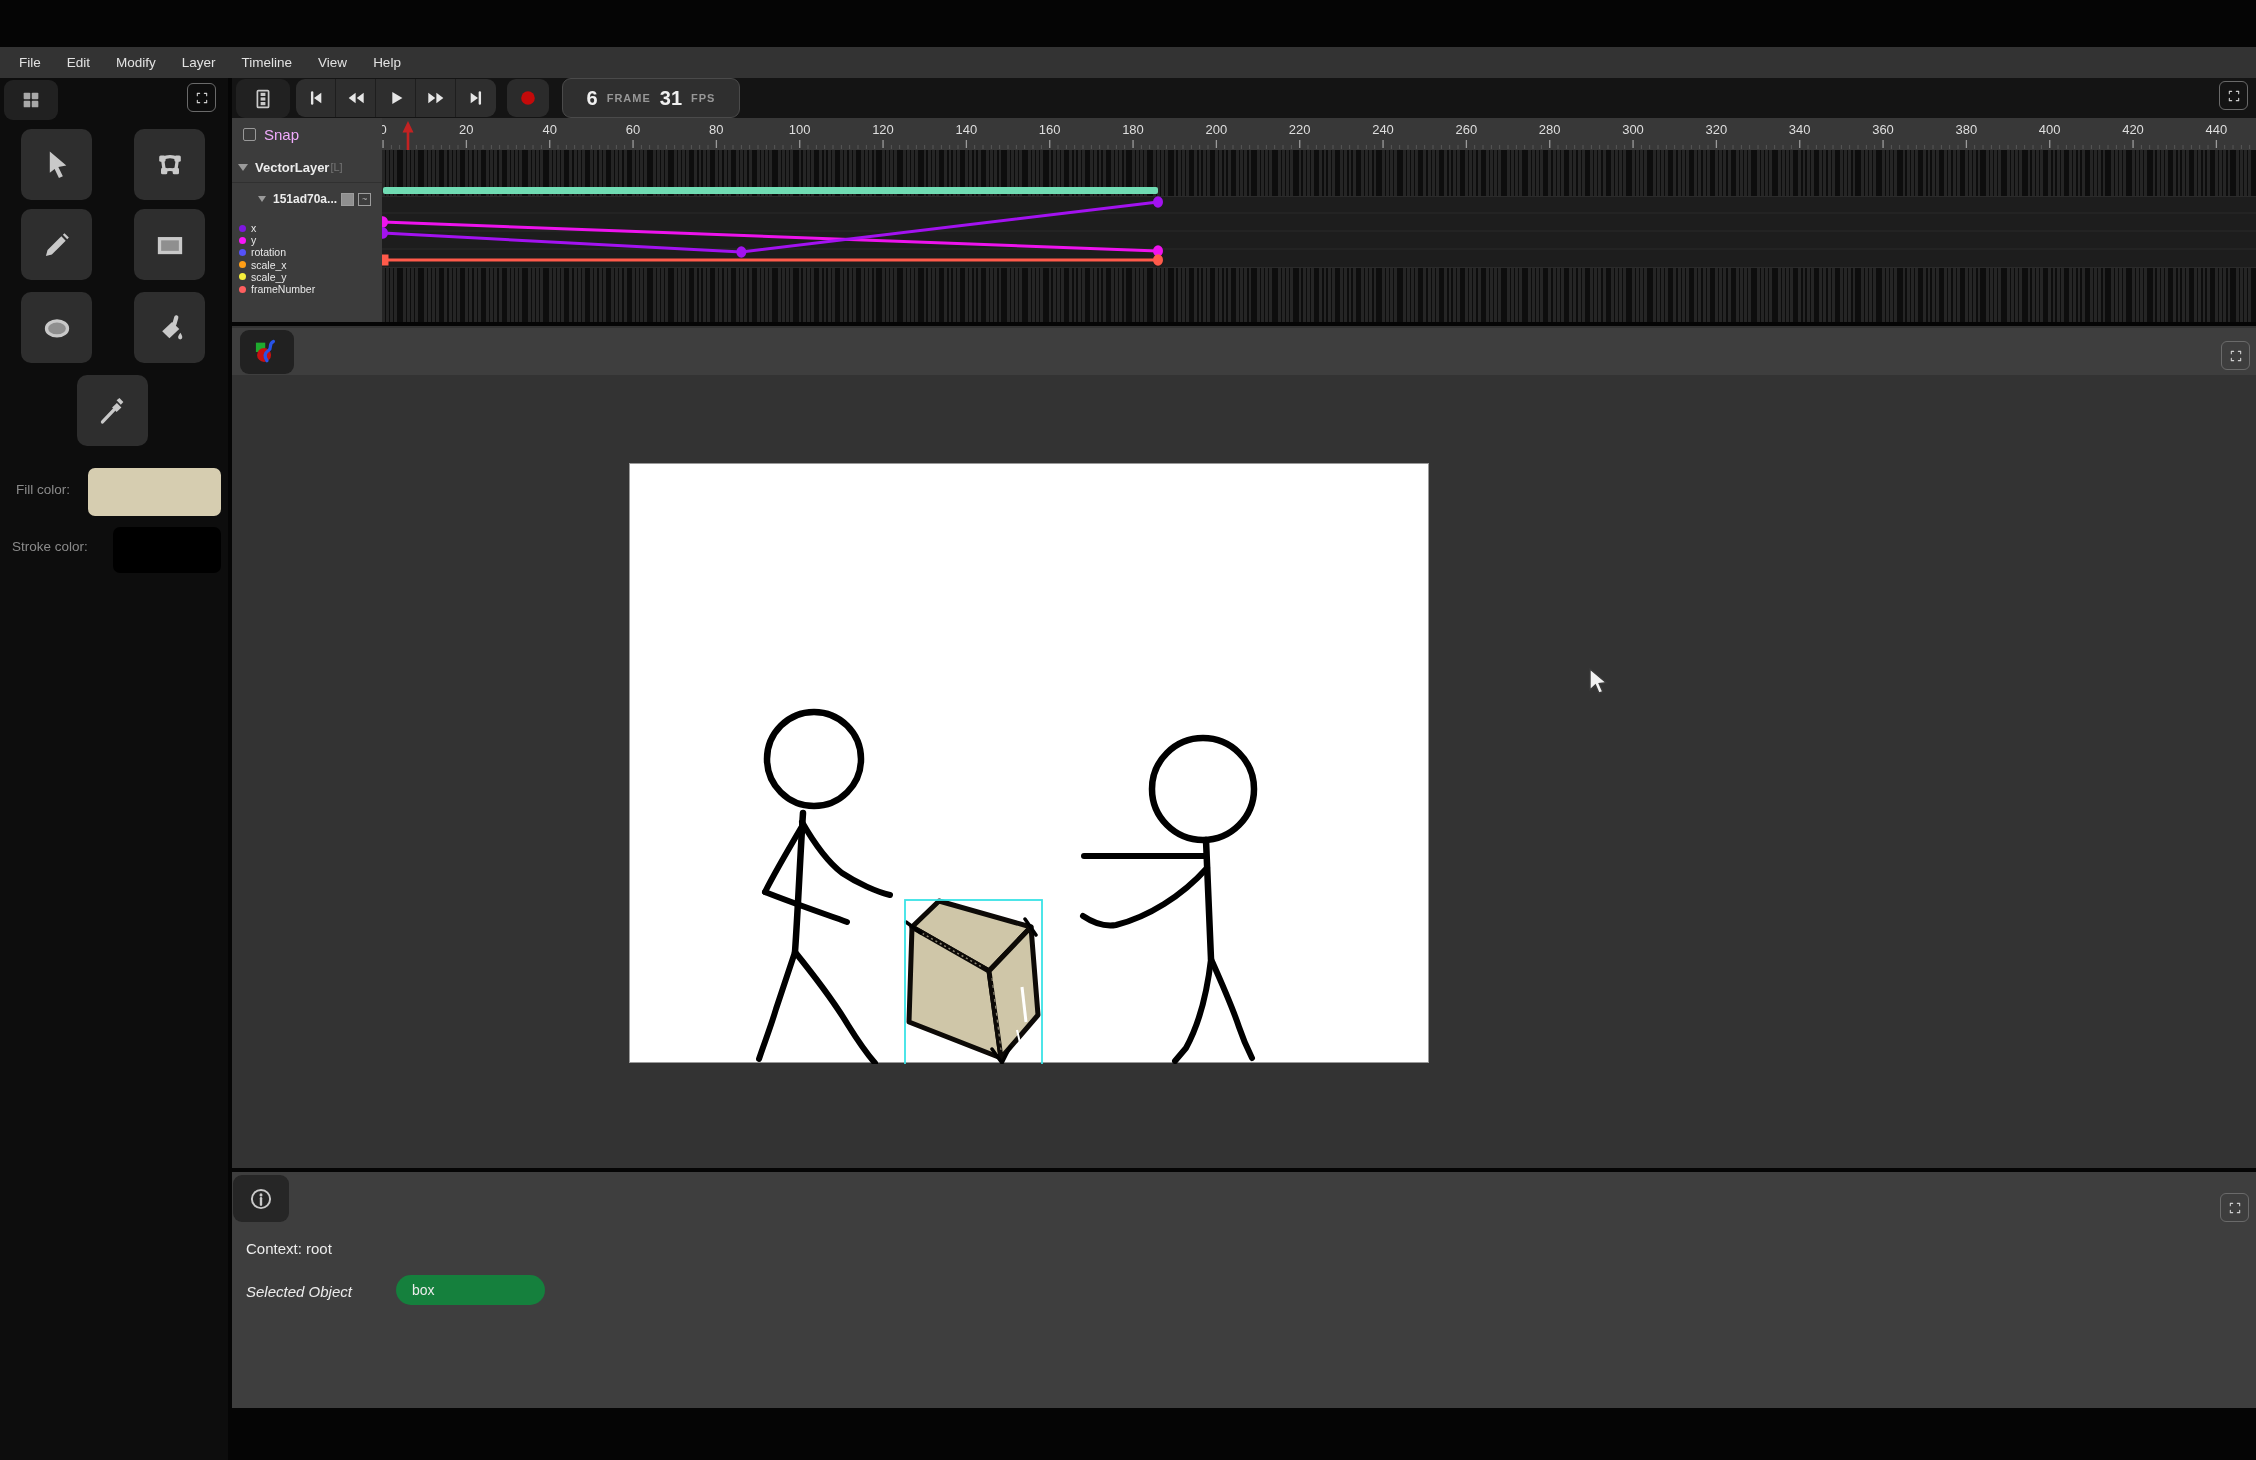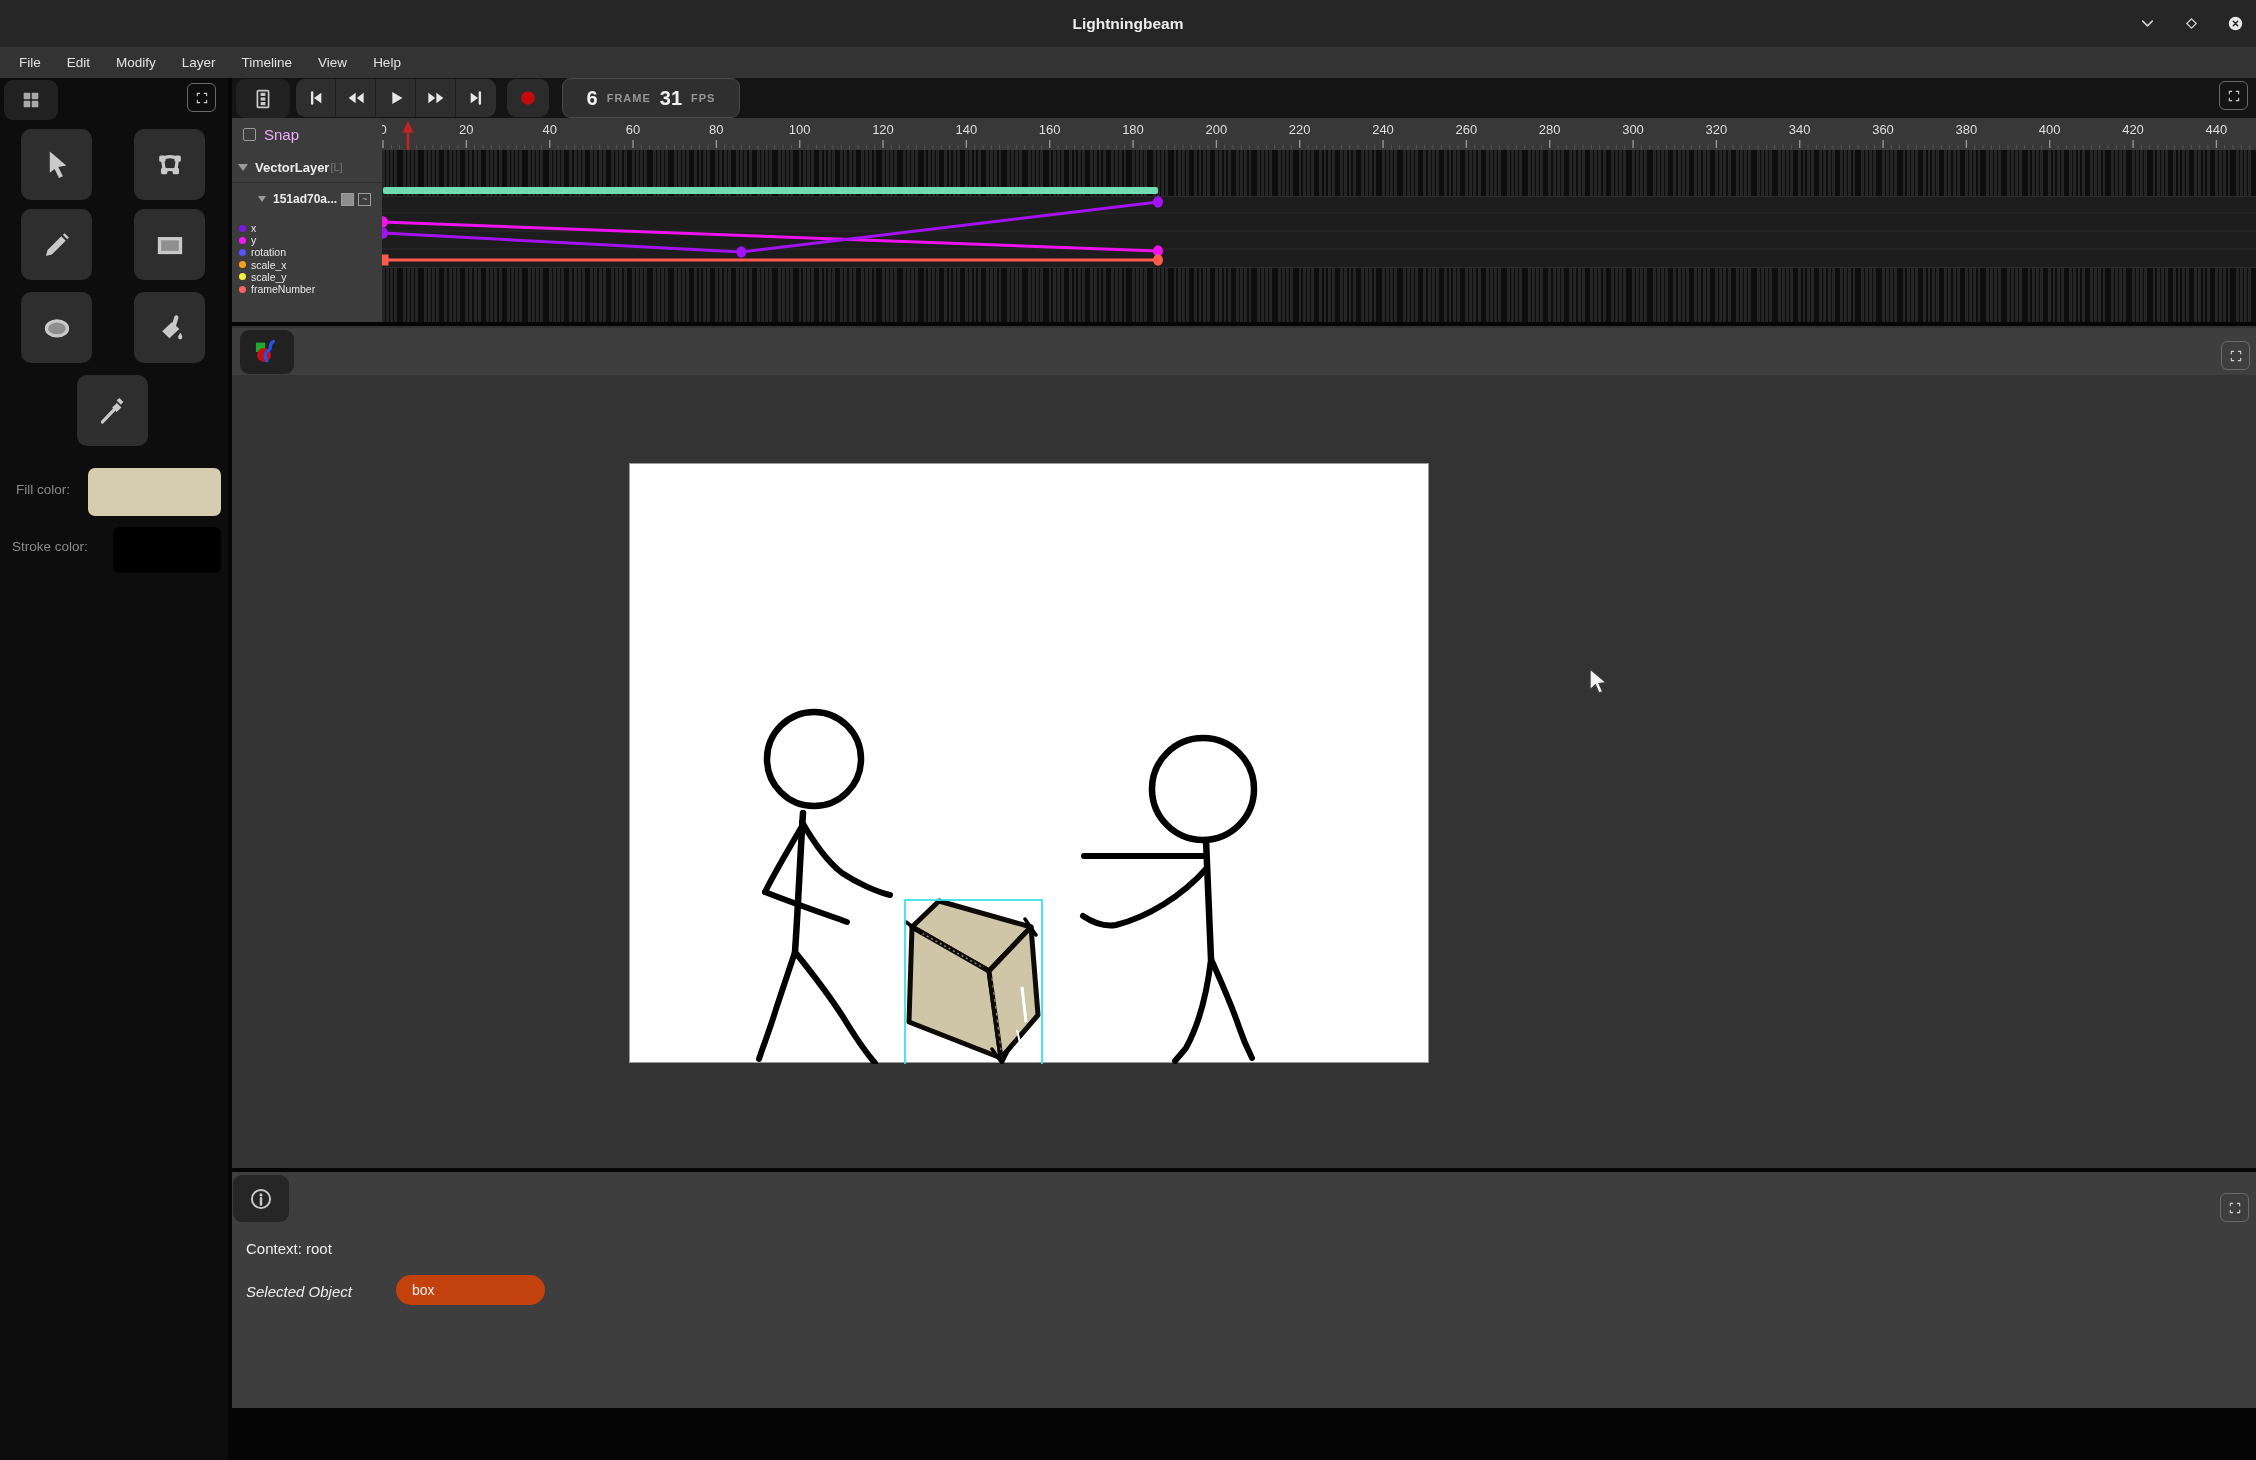--- a/index.html
+++ b/index.html
@@ -104,50 +104,29 @@
   #stage svg { position:absolute; left:0; top:0; }
   #mouse-cursor { position:absolute; left:1355px; top:342px; width:24px; height:28px; pointer-events:none; }
 
   
   #bottom-panel { position:absolute; left:232px; top:1172px; width:2024px; height:236px; background:#3e3e3e; }
   #info-tab { left:1px; top:3px; width:56px; height:47px; background:#262626; }
   #info-tab svg { width:26px; height:26px; }
   #bottom-expand { left:1988px; top:21px; }
   #context-text { position:absolute; left:14px; top:68px; color:#ececec; font-size:15px; }
   #selected-label { position:absolute; left:14px; top:111px; color:#ececec; font-size:15px;font-style:italic; }
-  #selected-input { position:absolute; left:164px; top:103px; width:149px; height:30px; background:#c2410c;
+  #selected-input { position:absolute; left:164px; top:103px; width:149px; height:30px; background:#15803d;
     border:none; border-radius:15px; color:#ececec; font-size:14px; padding:8px 16px; outline:none;
     font-family:"Liberation Sans","DejaVu Sans",sans-serif; }
 </style>
 </head>
 <body>
 
 <div id="app">
 
-  <div id="titlebar">
-    <div id="window-title">Lightningbeam</div>
-    <div id="win-controls">
-        <div class="win-btn">
-          <svg viewBox="0 0 24 24">
-            <path d="M6 9l6 6 6-6" fill="none" stroke="currentColor" stroke-width="2" stroke-linecap="round" stroke-linejoin="round"></path>
-          </svg>
-        </div>
-        <div class="win-btn">
-          <svg viewBox="0 0 24 24">
-            <rect x="7.8" y="7.8" width="8.4" height="8.4" transform="rotate(45 12 12)" fill="none" stroke="currentColor" stroke-width="1.6"></rect>
-          </svg>
-        </div>
-        <div class="win-btn">
-          <svg viewBox="0 0 24 24">
-            <circle cx="12" cy="12" r="8.5" fill="#e8e8e8"></circle>
-            <path d="M9.2 9.2l5.6 5.6M14.8 9.2l-5.6 5.6" stroke="#1e1e1e" stroke-width="1.8" stroke-linecap="round"></path>
-          </svg>
-        </div>
-      </div>
-  </div>
 
   <div id="toolpanel">
     <div class="panel-tab" id="tools-tab">
         <svg viewBox="0 0 24 24">
           <g fill="#a8a8a8">
             <rect x="4" y="4" width="7.2" height="7.2" rx="1"></rect>
             <rect x="12.8" y="4" width="7.2" height="7.2" rx="1"></rect>
             <rect x="4" y="12.8" width="7.2" height="7.2" rx="1"></rect>
             <rect x="12.8" y="12.8" width="7.2" height="7.2" rx="1"></rect>
           </g>

